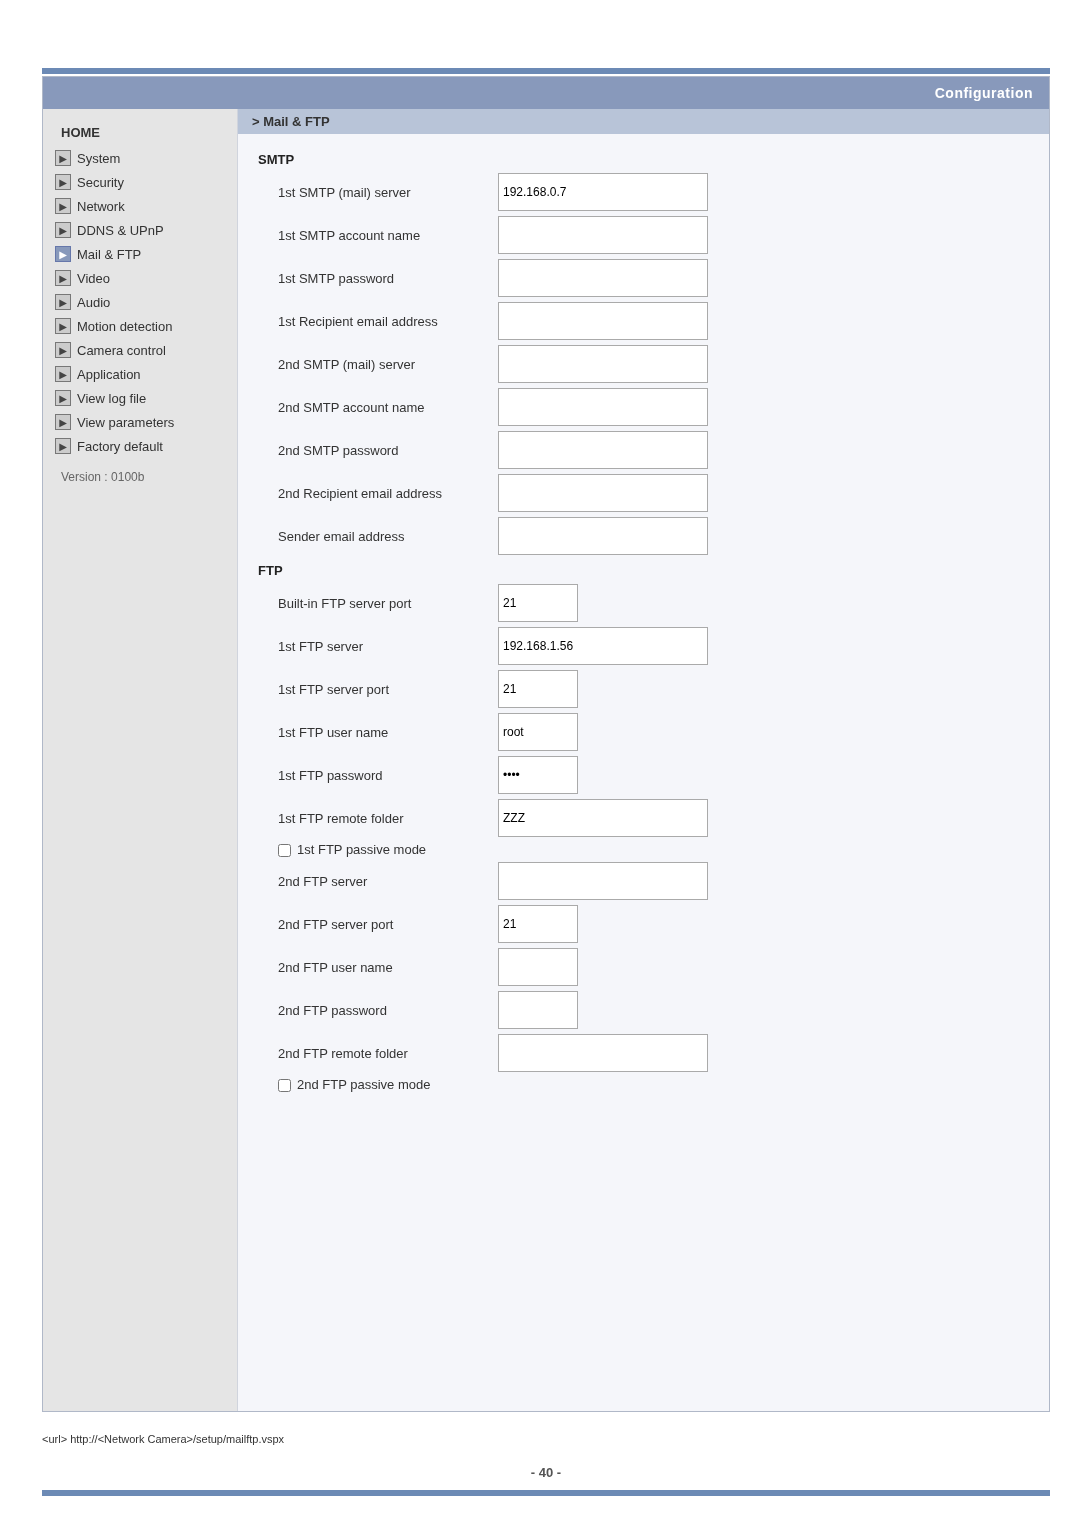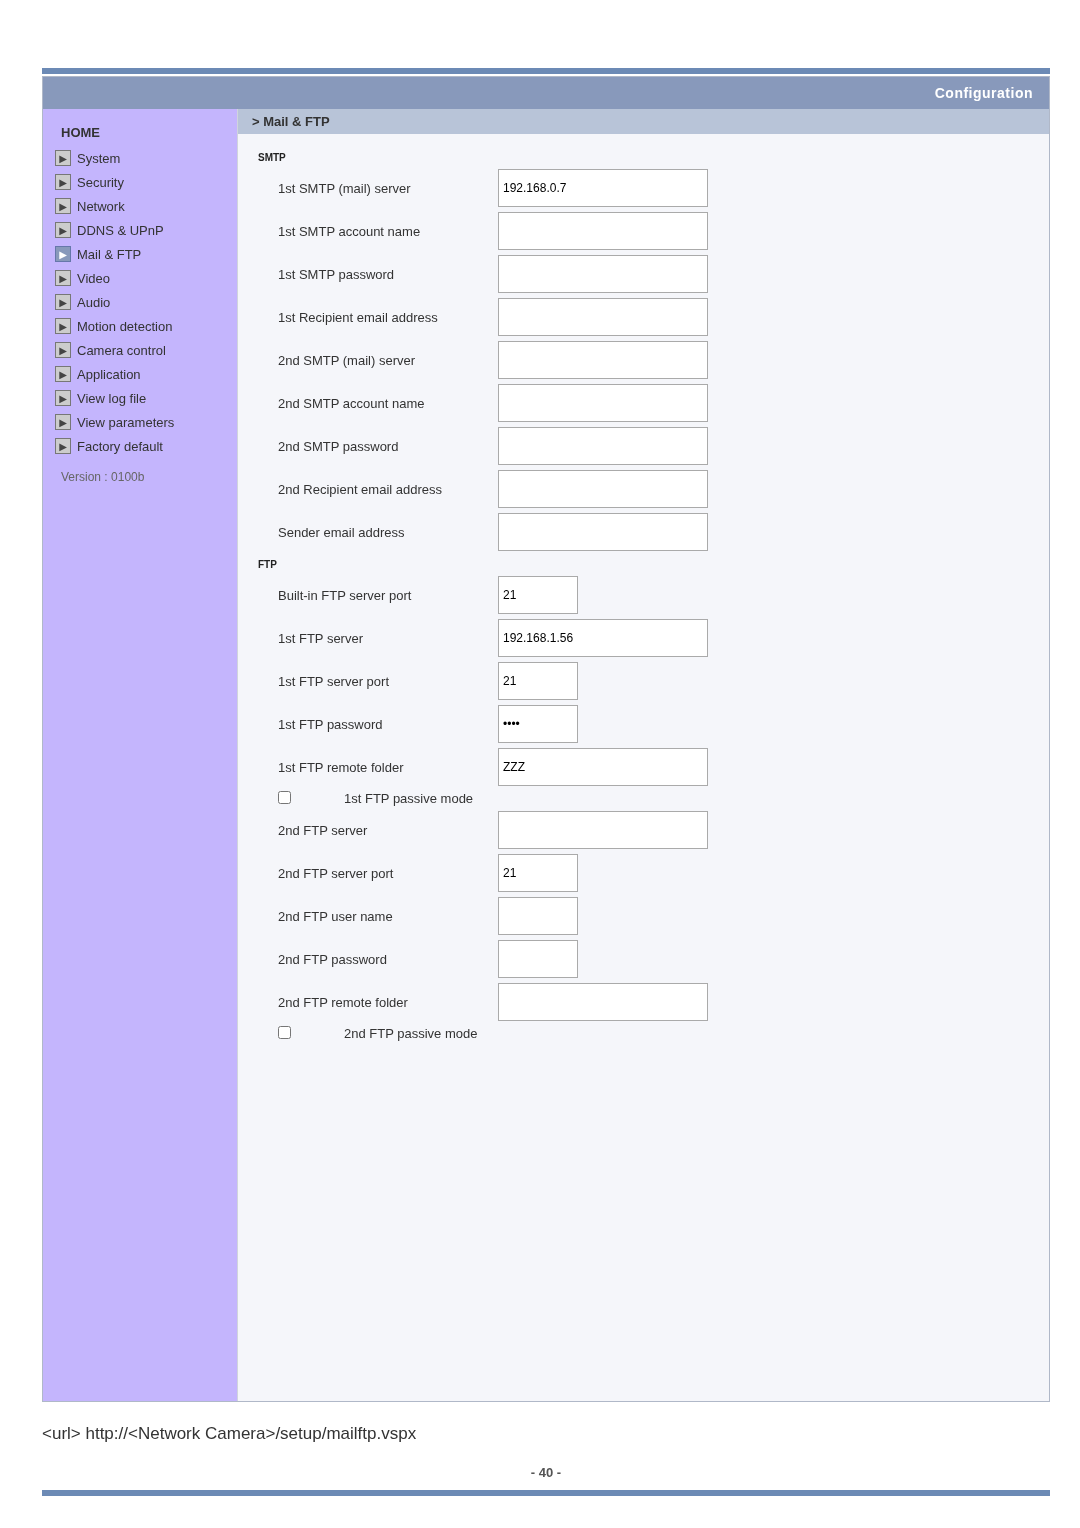--- a/index.html
+++ b/index.html
@@ -45,21 +45,21 @@
 
     .content-area {
       display: flex;
       flex: 1;
     }
 
     
     .sidebar {
       width: 195px;
       min-width: 195px;
-      background: #c4b5fd;
+      background: #e5e5e5;
       padding: 10px 0;
       border-right: 1px solid #d0d4dd;
     }
 
     .sidebar-home {
       padding: 6px 10px 6px 18px;
       font-weight: bold;
       font-size: 13px;
       color: #333;
     }
@@ -115,21 +115,21 @@
       color: #333;
     }
 
     .form-area {
       padding: 10px 20px 20px 20px;
       flex: 1;
     }
 
     .section-title {
       font-weight: bold;
-      font-size: 10px;
+      font-size: 13px;
       margin: 8px 0 6px 0;
       color: #222;
     }
 
     .form-row {
       display: flex;
       align-items: center;
       margin-bottom: 5px;
       padding-left: 20px;
     }
@@ -149,24 +149,23 @@
       font-size: 12px;
       padding: 1px 4px;
     }
 
     .form-input-sm {
       width: 80px;
     }
 
     .form-checkbox-row {
       display: flex;
-      align-items: flex-start;
+      align-items: flex-end;
       margin-bottom: 5px;
       padding-left: 20px;
-      gap: 47px;
     }
 
     .form-checkbox {
       margin-right: 6px;
       width: 13px;
       height: 13px;
     }
 
     .checkbox-label {
       font-size: 13px;
@@ -182,21 +181,21 @@
       padding: 3px 16px;
       font-size: 13px;
       background: #e0e4ec;
       border: 1px solid #999;
       cursor: pointer;
     }
 
     
     .footer-notes {
       margin-top: 18px;
-      font-size: 17px;
+      font-size: 11px;
       color: #333;
       line-height: 1.7;
     }
 
     .page-number {
       text-align: center;
       font-size: 13px;
       color: #555;
       padding: 16px 0 8px 0;
       font-weight: bold;
@@ -331,20 +330,24 @@
               </div>
               <div class="form-row">
                 <span class="form-label">1st FTP server</span>
                 <input type="text" class="form-input" value="192.168.1.56" style="">
               </div>
               <div class="form-row">
                 <span class="form-label">1st FTP server port</span>
                 <input type="text" class="form-input form-input-sm" value="21" style="">
               </div>
               <div class="form-row">
+                <span class="form-label">1st FTP user name</span>
+                <input type="text" class="form-input form-input-sm" value="root" style="">
+              </div>
+              <div class="form-row">
                 <span class="form-label">1st FTP password</span>
                 <input type="password" class="form-input form-input-sm" placeholder="" value="root" style="">
               </div>
               <div class="form-row">
                 <span class="form-label">1st FTP remote folder</span>
                 <input type="text" class="form-input" value="ZZZ" style="">
               </div>
             </div>
 
           <div class="form-checkbox-row">

